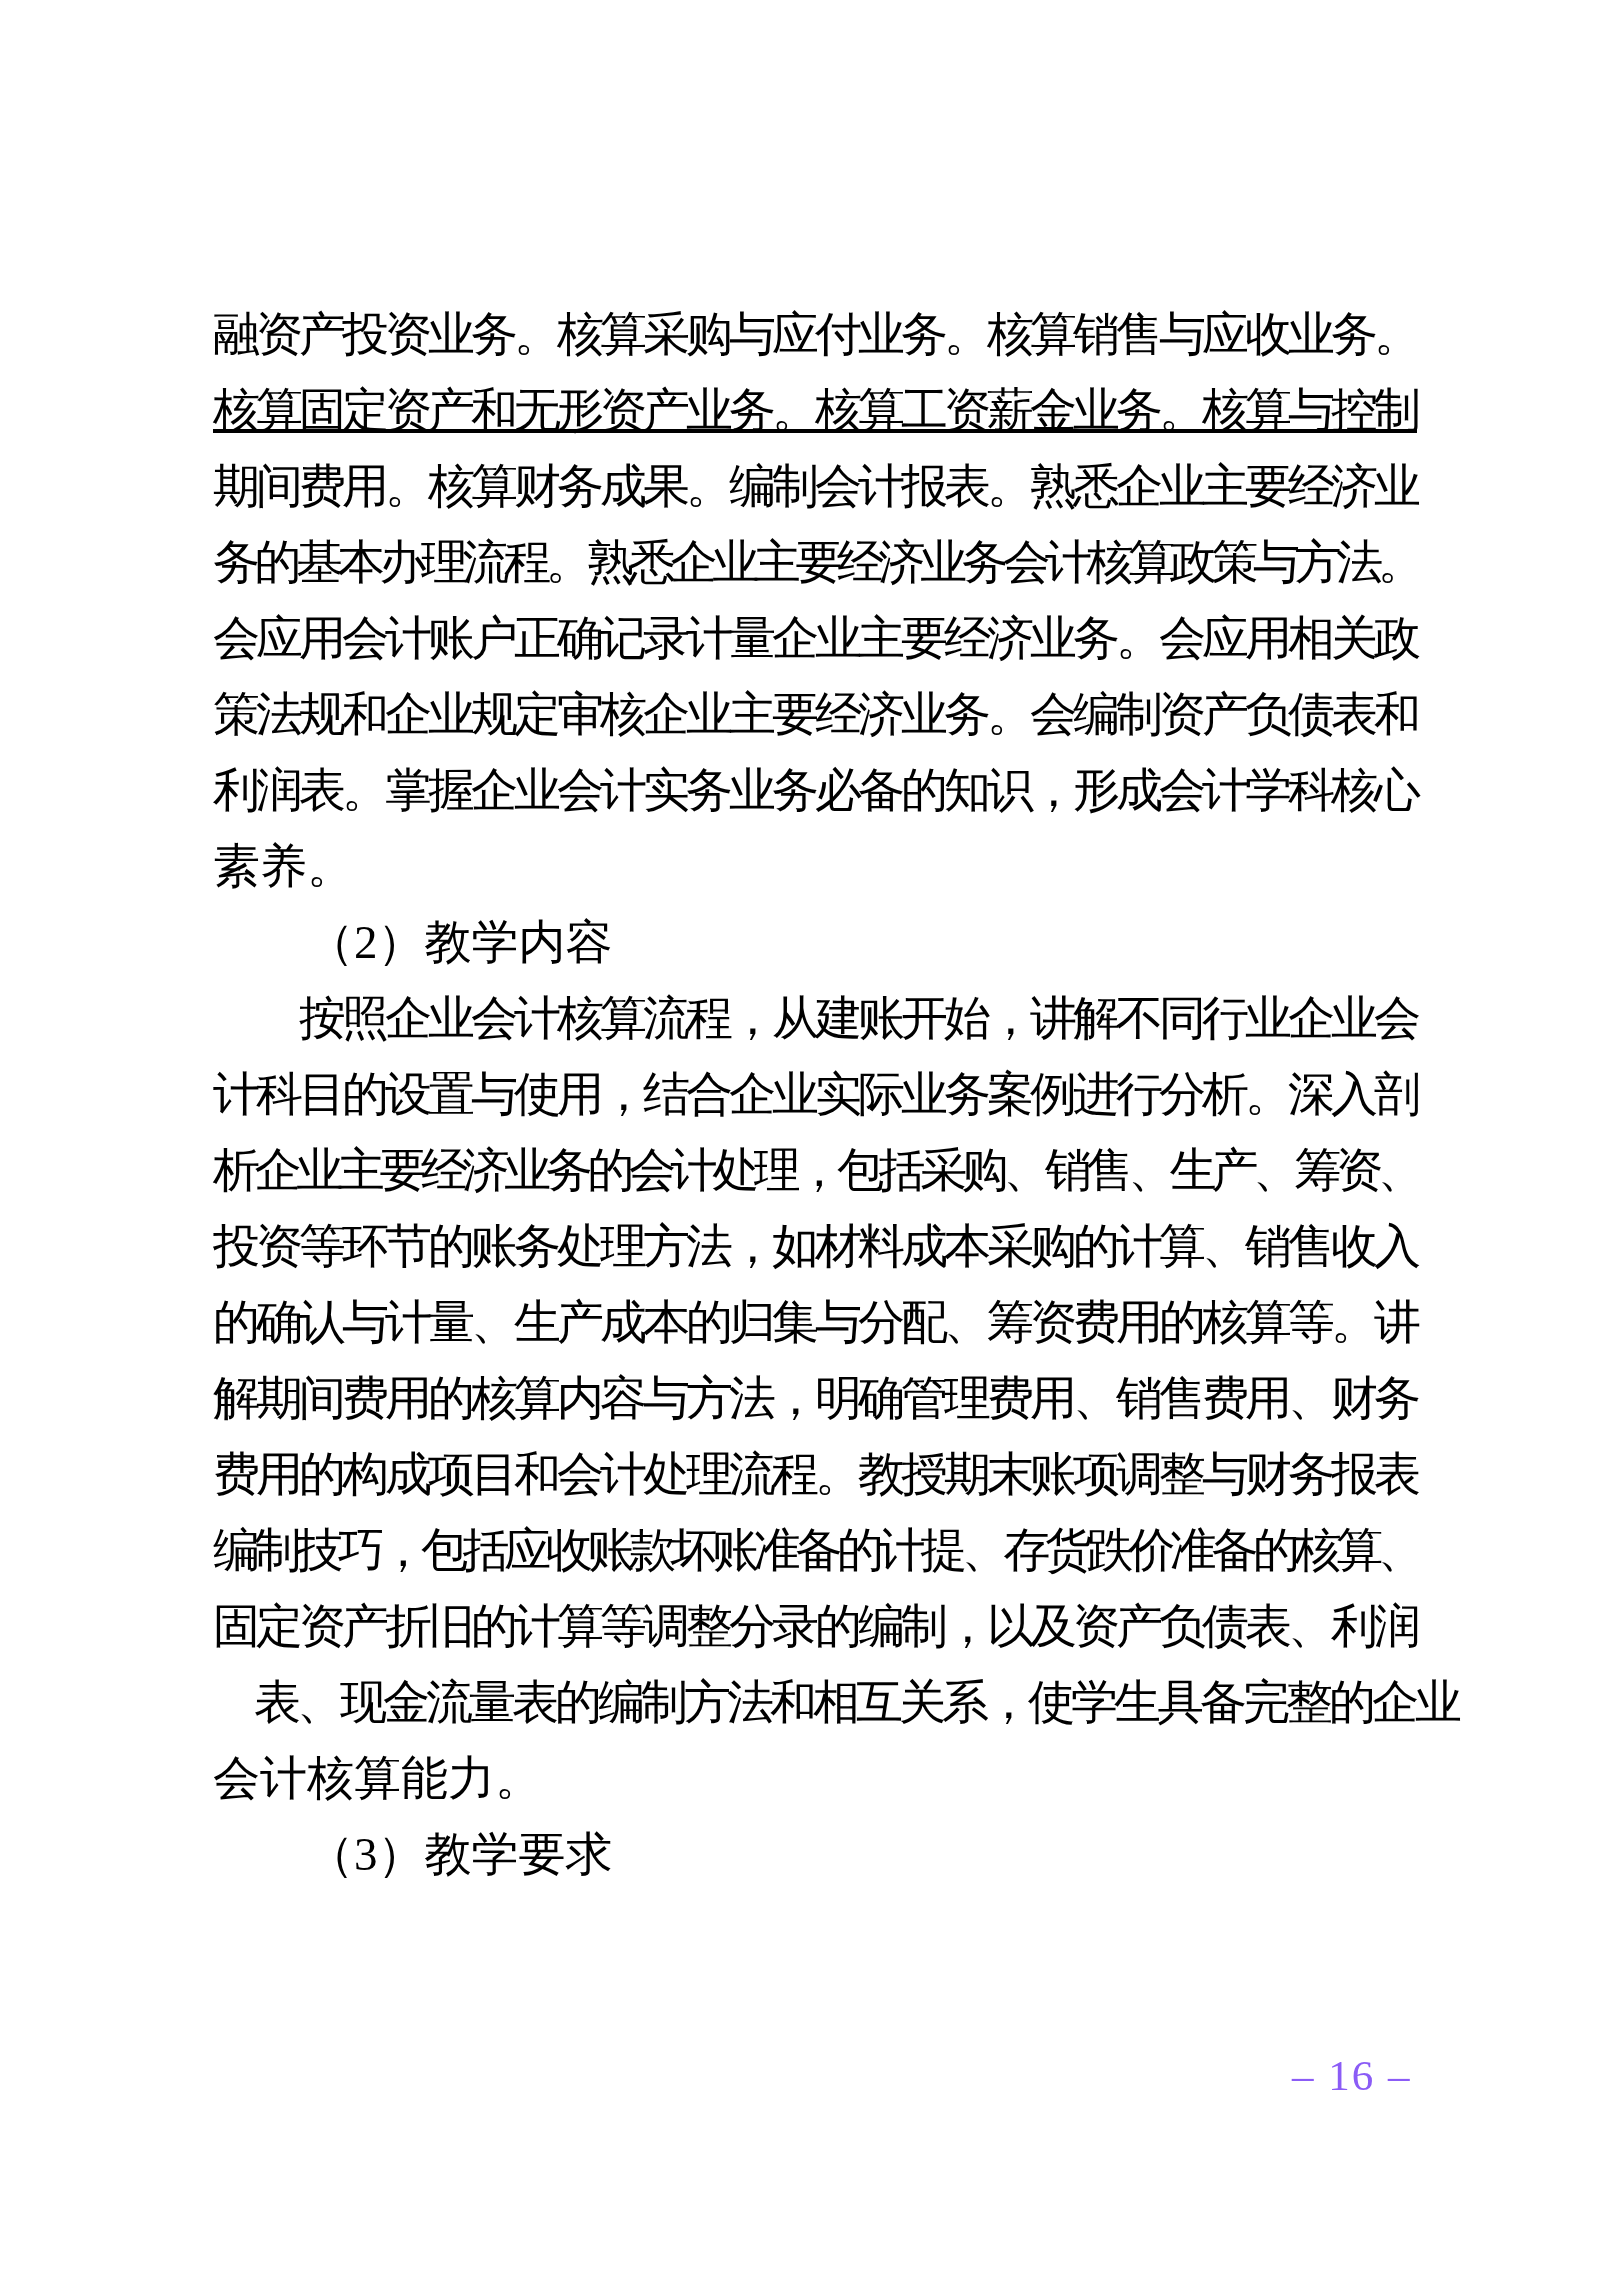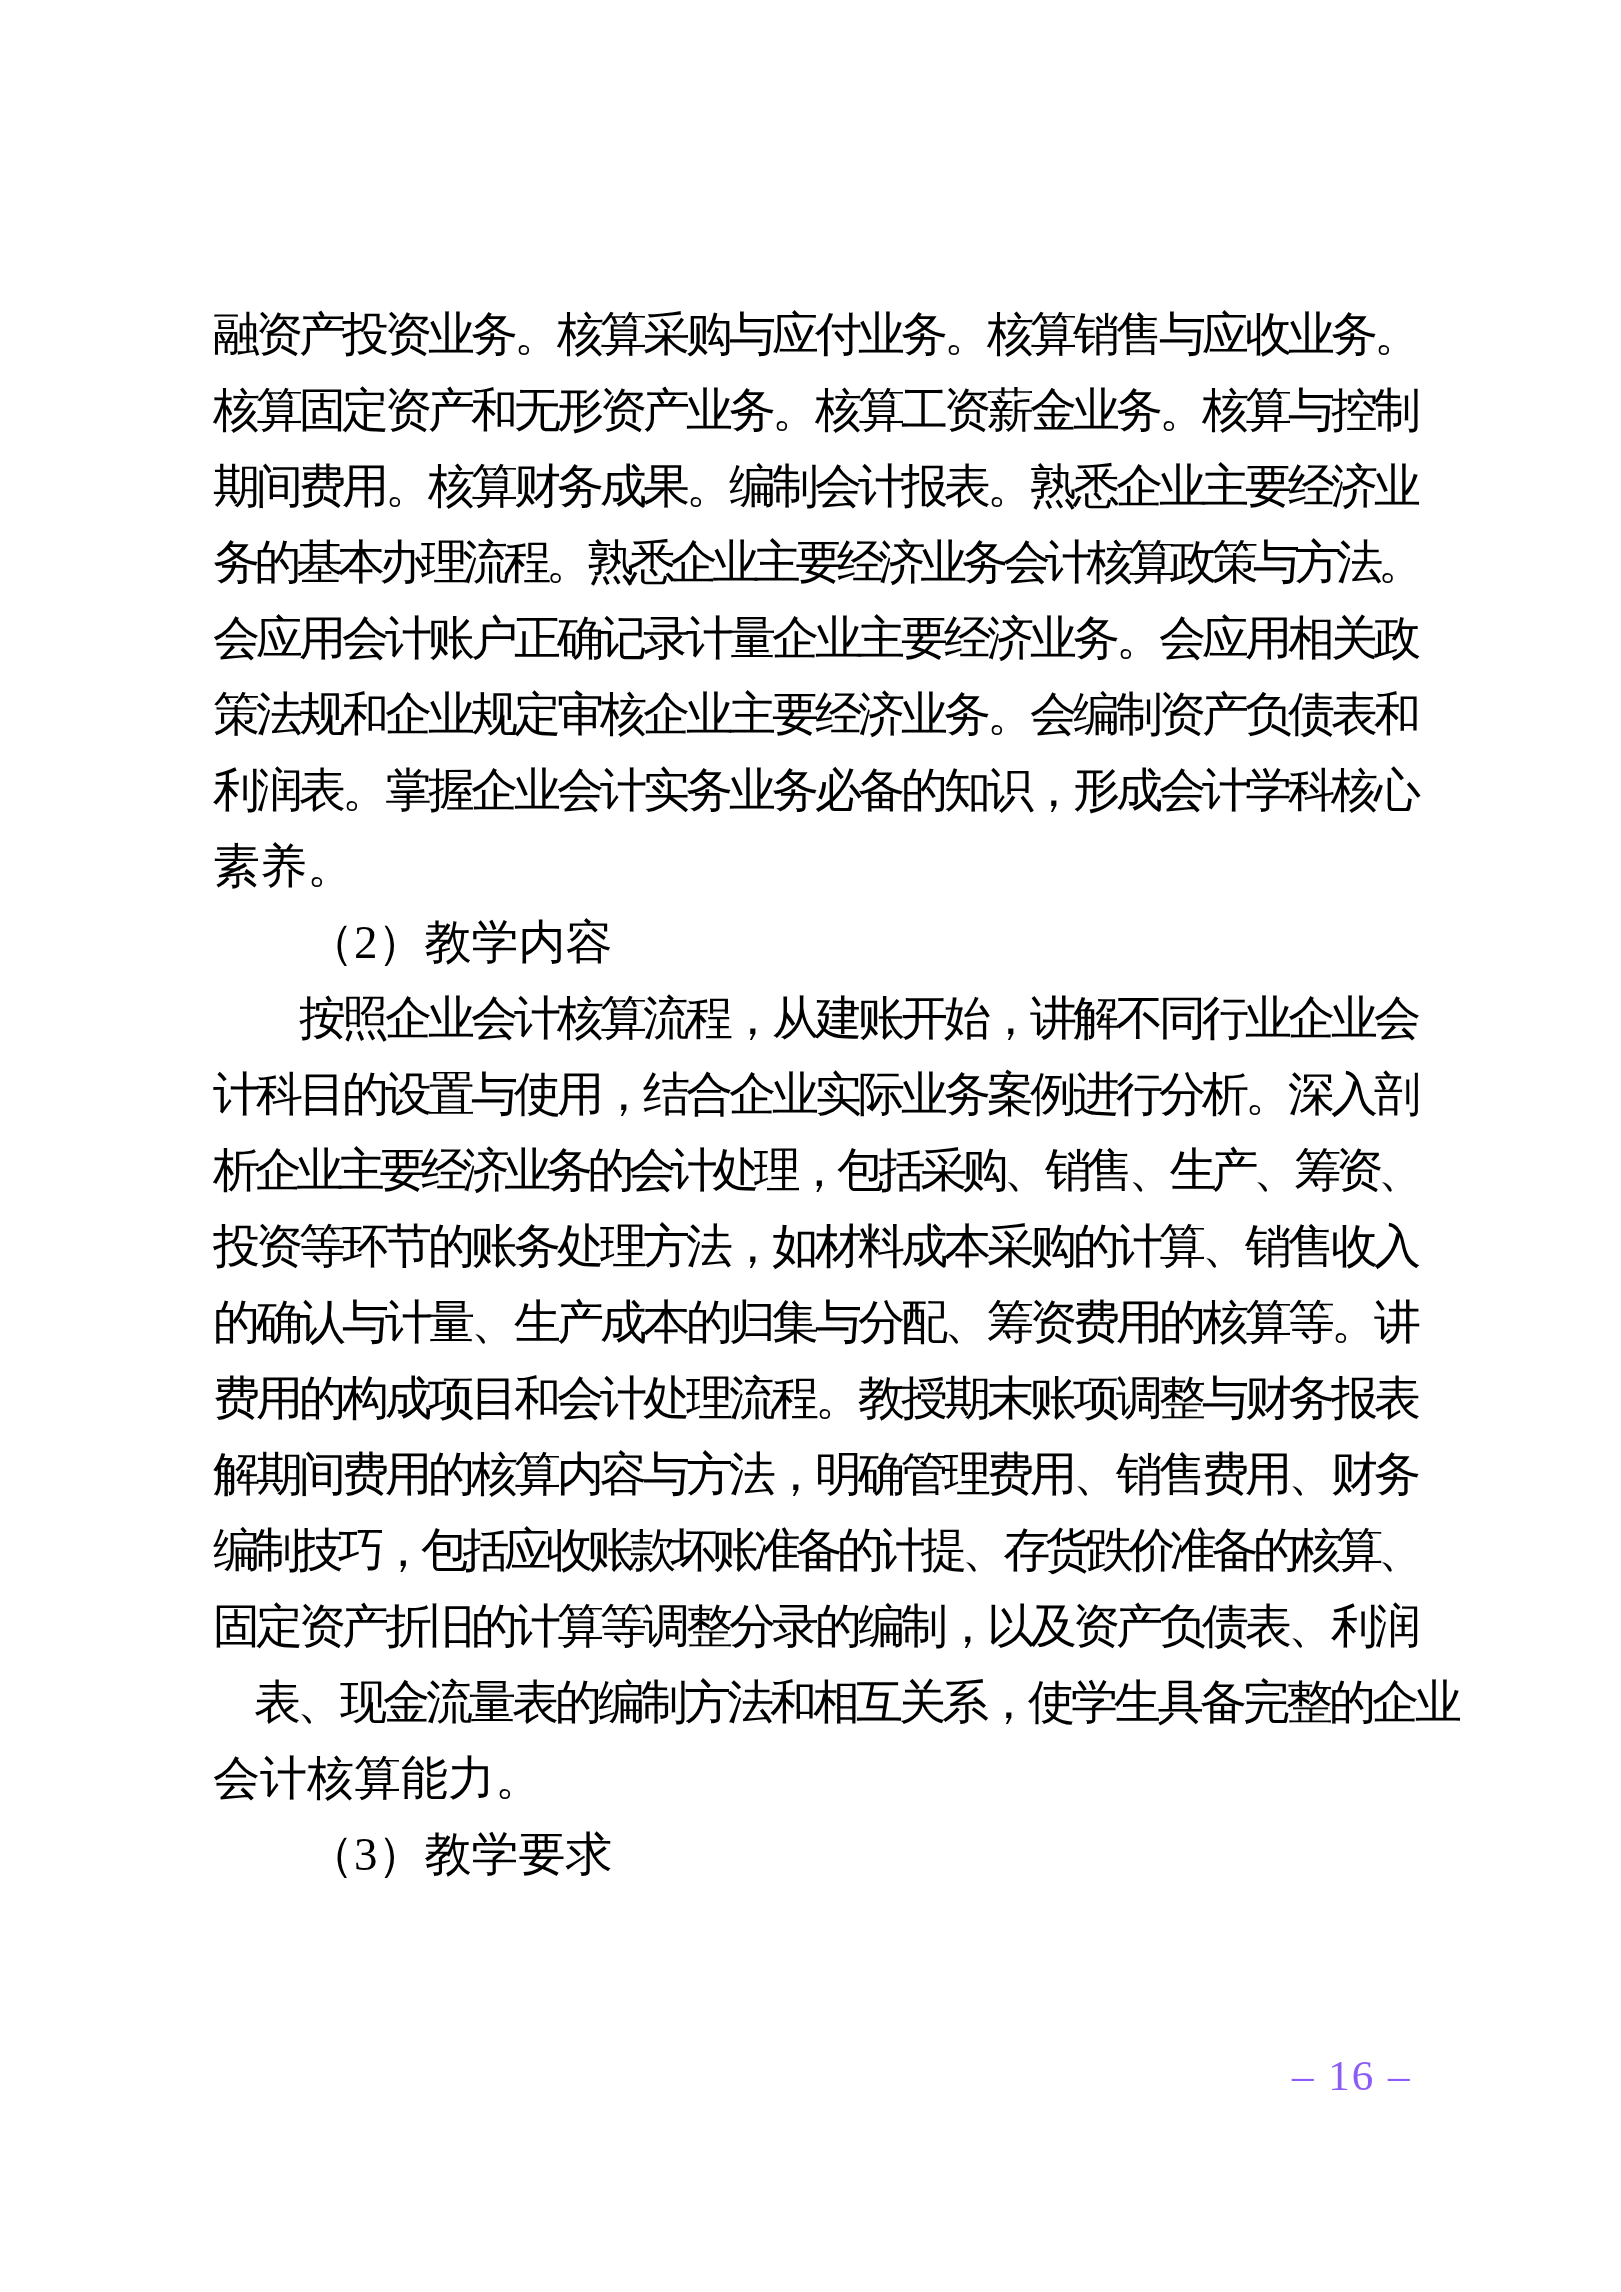--- a/index.html
+++ b/index.html
@@ -46,39 +46,39 @@
     white-space: pre;
   }
 </style>
 </head>
 <body>
 
 <div class="page">
   <div class="document-body">
       <div class="paragraph">
         <div class="text-line fit"><span style="letter-spacing: -4px;">融资产投资业务。核算采购与应付业务。核算销售与应收业务。</span></div>
-        <div class="text-line fit"><span style="letter-spacing: -4px;">核算固定资产和无形资产业务。核算工资薪金业务。核算与控制</span></div>
+        <div class="text-line fit"><span style="letter-spacing: -4px; text-decoration: underline;">核算固定资产和无形资产业务。核算工资薪金业务。核算与控制</span></div>
         <div class="text-line fit"><span style="letter-spacing: -4px;">期间费用。核算财务成果。编制会计报表。熟悉企业主要经济业</span></div>
         <div class="text-line fit"><span style="letter-spacing: -5.4px;">务的基本办理流程。熟悉企业主要经济业务会计核算政策与方法。</span></div>
         <div class="text-line fit"><span style="letter-spacing: -4px;">会应用会计账户正确记录计量企业主要经济业务。会应用相关政</span></div>
         <div class="text-line fit"><span style="letter-spacing: -4px;">策法规和企业规定审核企业主要经济业务。会编制资产负债表和</span></div>
         <div class="text-line fit"><span style="letter-spacing: -4px;">利润表。掌握企业会计实务业务必备的知识，形成会计学科核心</span></div>
         <div class="text-line"><span>素养。</span></div>
       </div>
       <div class="paragraph">
         <div class="text-line"><span>　　（2）教学内容</span></div>
       </div>
       <div class="paragraph">
         <div class="text-line fit"><span style="letter-spacing: -4px;">　　按照企业会计核算流程，从建账开始，讲解不同行业企业会</span></div>
         <div class="text-line fit"><span style="letter-spacing: -4px;">计科目的设置与使用，结合企业实际业务案例进行分析。深入剖</span></div>
         <div class="text-line fit"><span style="letter-spacing: -5.4px;">析企业主要经济业务的会计处理，包括采购、销售、生产、筹资、</span></div>
         <div class="text-line fit"><span style="letter-spacing: -4px;">投资等环节的账务处理方法，如材料成本采购的计算、销售收入</span></div>
         <div class="text-line fit"><span style="letter-spacing: -4px;">的确认与计量、生产成本的归集与分配、筹资费用的核算等。讲</span></div>
+        <div class="text-line fit"><span style="letter-spacing: -4px;">解期间费用的核算内容与方法，明确管理费用、销售费用、财务</span></div>
         <div class="text-line fit"><span style="letter-spacing: -4px;">费用的构成项目和会计处理流程。教授期末账项调整与财务报表</span></div>
-        <div class="text-line fit"><span style="letter-spacing: -4px;">解期间费用的核算内容与方法，明确管理费用、销售费用、财务</span></div>
         <div class="text-line fit"><span style="letter-spacing: -5.4px;">编制技巧，包括应收账款坏账准备的计提、存货跌价准备的核算、</span></div>
         <div class="text-line fit"><span style="letter-spacing: -4px;">固定资产折旧的计算等调整分录的编制，以及资产负债表、利润</span></div>
         <div class="text-line fit"><span style="letter-spacing: -4px; margin-left: 41px;">表、现金流量表的编制方法和相互关系，使学生具备完整的企业</span></div>
         <div class="text-line"><span>会计核算能力。</span></div>
       </div>
       <div class="paragraph">
         <div class="text-line"><span>　　（3）教学要求</span></div>
       </div>
     </div>
   <div class="page-number">– 16 –</div>

